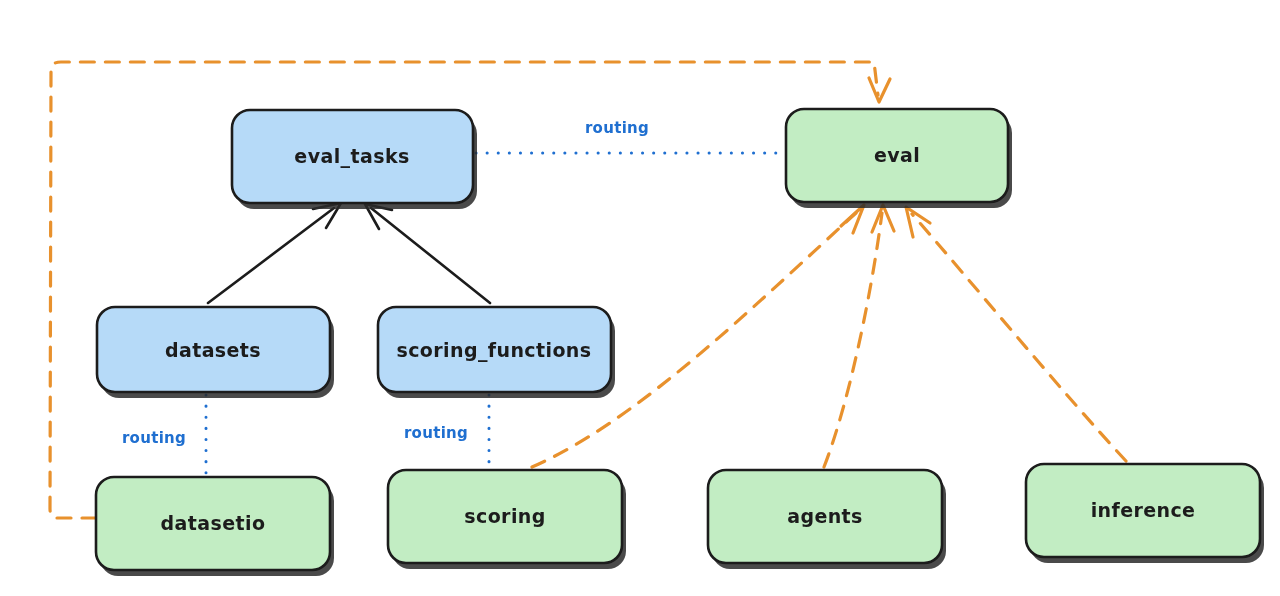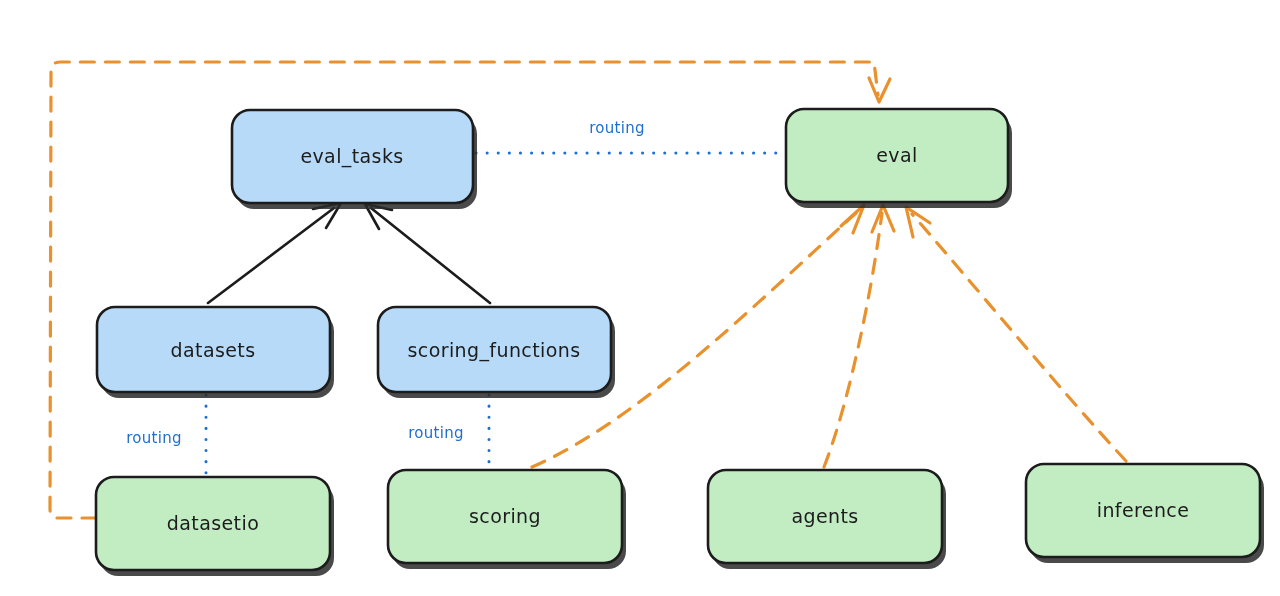--- a/index.html
+++ b/index.html
@@ -10,20 +10,21 @@
   body {
     width: 1280px;
     height: 596px;
     font-family: "DejaVu Sans", sans-serif;
     overflow: hidden;
   }
   #diagram-root {
     position: relative;
     width: 1280px;
     height: 596px;
+    font-weight: bold;
   }
   #diagram-svg {
     position: absolute;
     top: 0;
     left: 0;
     width: 1280px;
     height: 596px;
   }
   .node-label {
     font-family: "DejaVu Sans", sans-serif;

